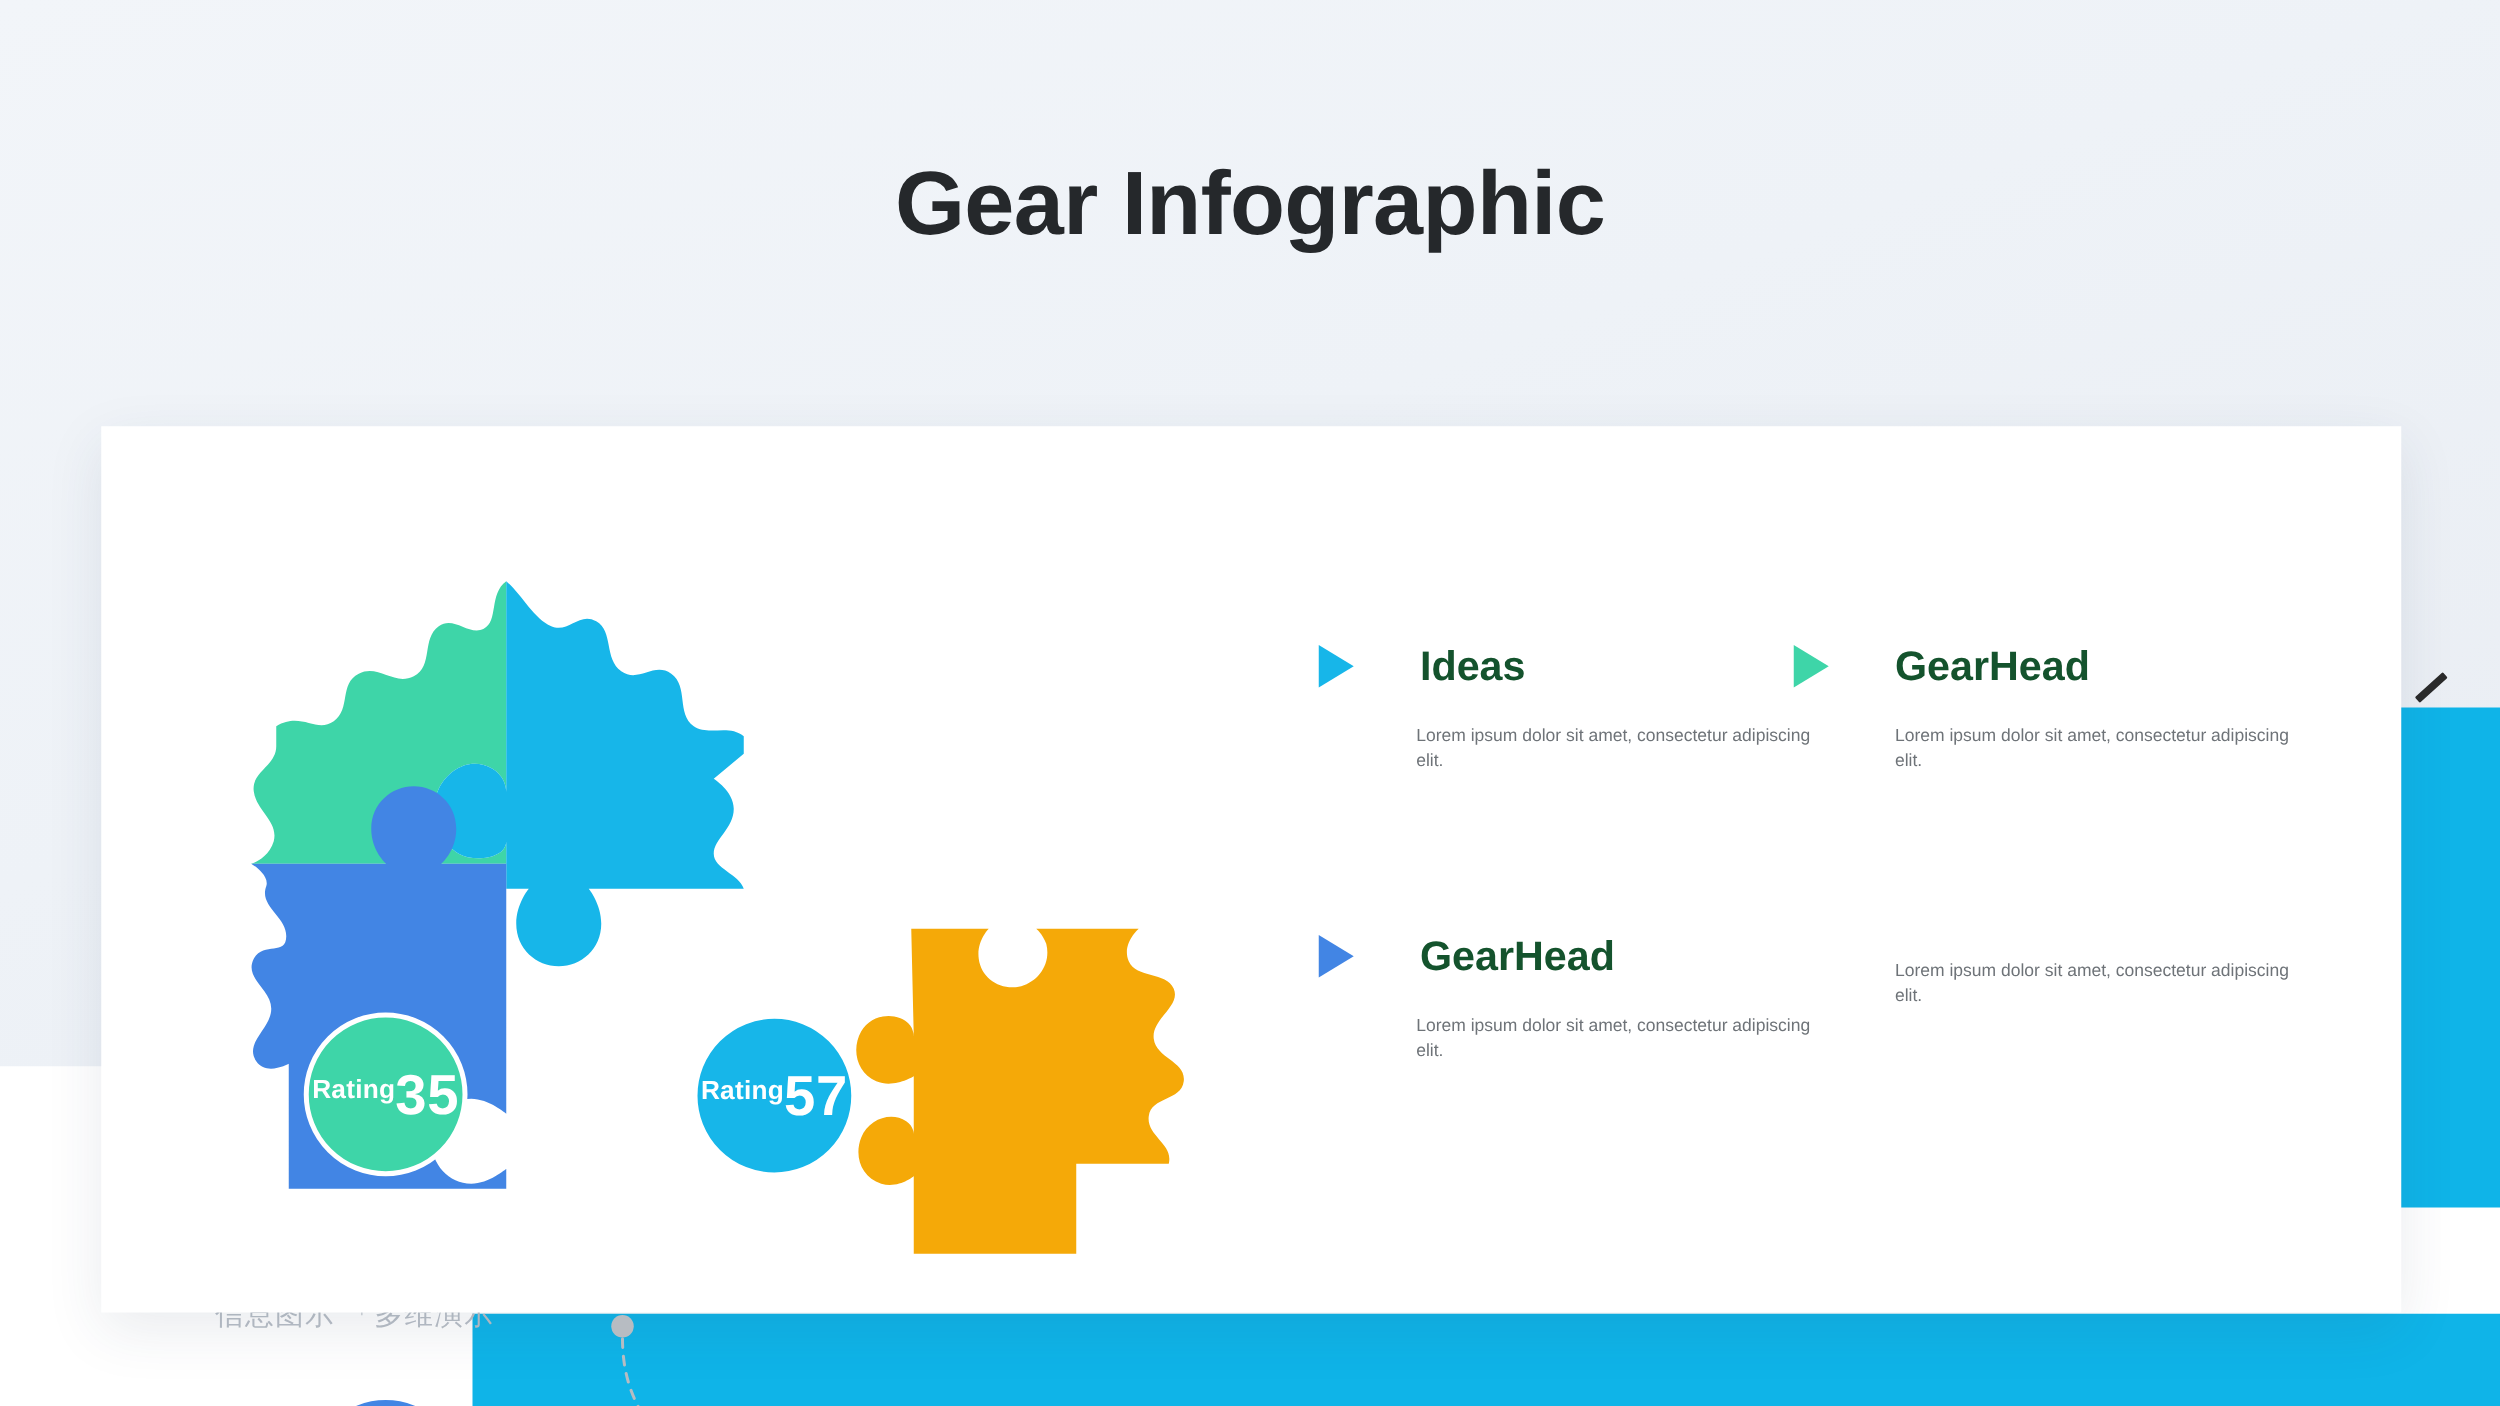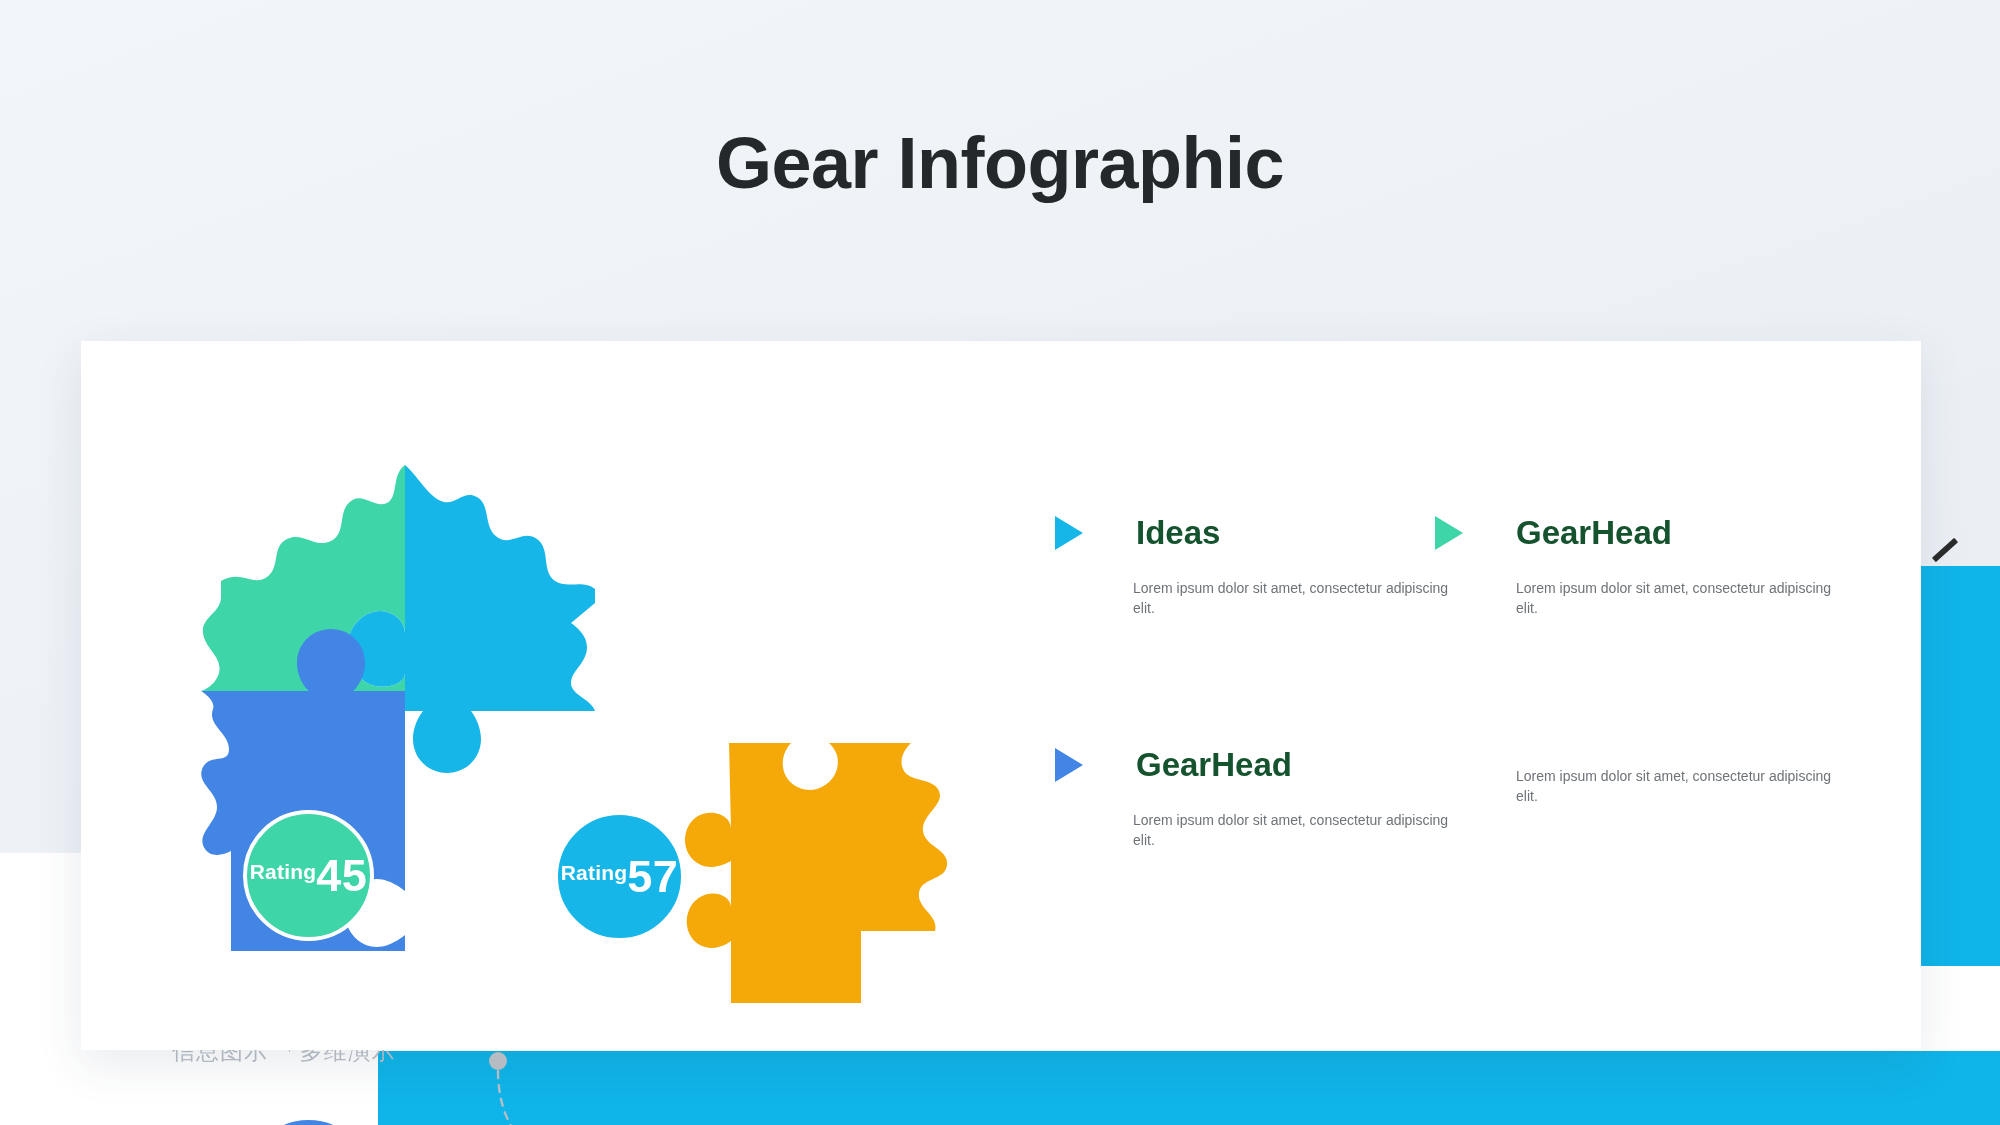--- a/index.html
+++ b/index.html
@@ -275,21 +275,21 @@
     </div>
 
     <svg id="connector" viewBox="0 0 170 150" xmlns="http://www.w3.org/2000/svg">
       <circle cx="12" cy="10" r="9" fill="#b7bcc2"></circle>
       <path d="M 12 20 C 12 70, 38 112, 96 124" fill="none" stroke="#b7bcc2" stroke-width="2.4" stroke-dasharray="7 7" stroke-linecap="round"></path>
       <polygon points="98,112 126,125 98,138" fill="#b7bcc2"></polygon>
     </svg>
 
     <div class="badge" id="badge-0">
       <span class="b-label">Rating</span>
-      <span class="b-value">45</span>
+      <span class="b-value">35</span>
     </div>
     <div class="badge" id="badge-1">
       <span class="b-label">Rating</span>
       <span class="b-value">57</span>
     </div>
     <div class="badge" id="badge-2">
       
       
     </div>
 

